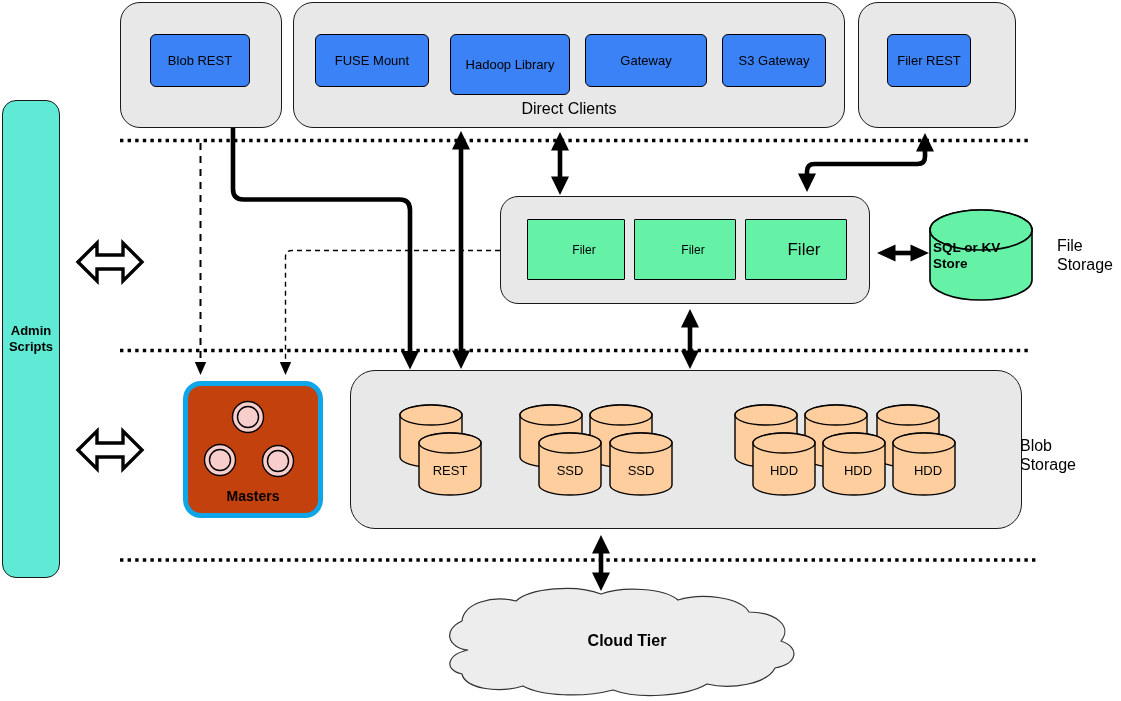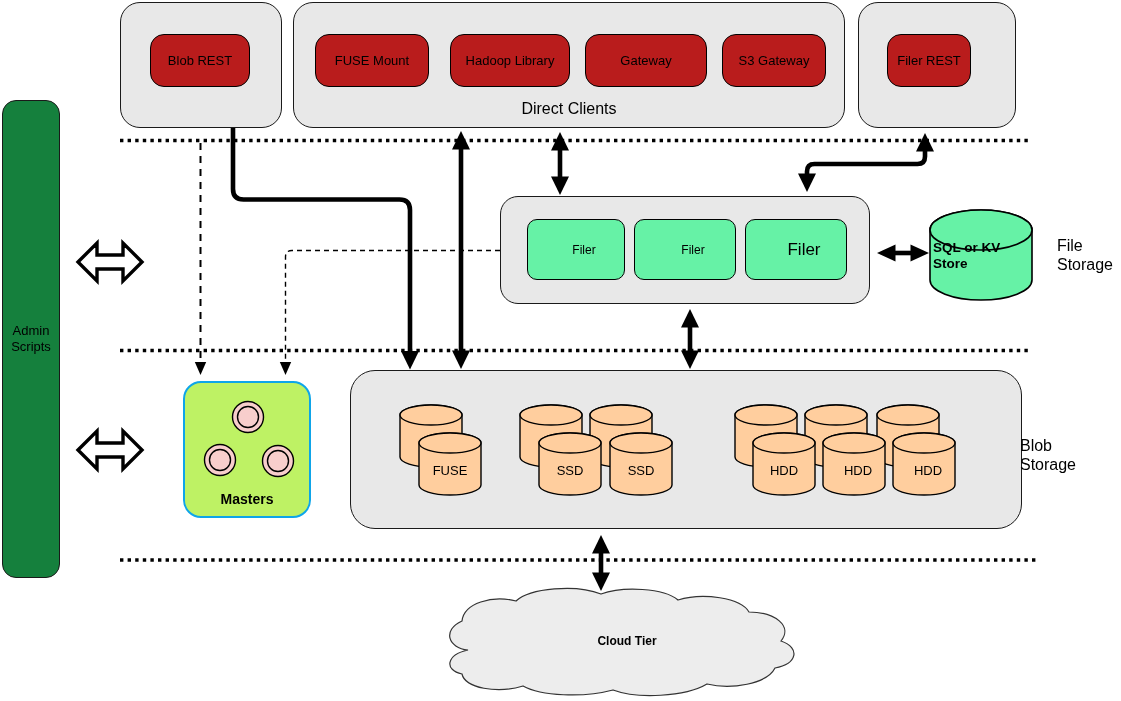--- a/index.html
+++ b/index.html
@@ -6,57 +6,57 @@
   #stage{
     position:relative;width:1121px;height:701px;overflow:hidden;
     font-family:"Liberation Sans", sans-serif;color:#000;background:#fff;
   }
   
   .container{
     position:absolute;background:#E8E8E8;border:1px solid #1a1a1a;
     border-radius:20px;box-sizing:border-box;
   }
   .obox{
-    position:absolute;background:#b91c1c;border:1.6px solid #000;border-radius:14px;
+    position:absolute;background:#3b82f6;border:1.6px solid #000;border-radius:6px;
     box-sizing:border-box;display:flex;align-items:center;justify-content:center;
     font-size:13px;text-align:center;
   }
   .gbox{
-    position:absolute;background:#66F2A6;border:1.6px solid #000;border-radius:10px;
+    position:absolute;background:#66F2A6;border:1.6px solid #000;border-radius:1px;
     box-sizing:border-box;display:flex;align-items:center;justify-content:center;
     font-size:12px;text-align:center;padding-left:16px;
   }
   .fz17{font-size:17px;}
   .grouplabel{
     position:absolute;left:0;right:0;bottom:9px;text-align:center;font-size:16px;
   }
   #admin-box{
     position:absolute;left:2px;top:100px;width:58px;height:478px;
-    background:#15803d;border:1px solid #1a1a1a;border-radius:14px;box-sizing:border-box;
+    background:#5eead4;border:1px solid #1a1a1a;border-radius:14px;box-sizing:border-box;
     display:flex;align-items:center;justify-content:center;
-    font-weight:normal;font-size:13px;text-align:center;white-space:pre-line;line-height:1.25;
+    font-weight:bold;font-size:13px;text-align:center;white-space:pre-line;line-height:1.25;
   }
   #masters-box{
-    position:absolute;left:183px;top:381px;width:128px;height:137px;
-    background:#bef264;border:2px solid #0ea5e9;border-radius:18px;box-sizing:border-box;
+    position:absolute;left:183px;top:381px;width:140px;height:137px;
+    background:#c2410c;border:5px solid #0ea5e9;border-radius:18px;box-sizing:border-box;
   }
   #masters-label{
     position:absolute;left:0;right:0;bottom:9px;text-align:center;font-weight:bold;font-size:14px;
   }
   #blob-box{border-radius:25px;}
   svg#overlay{position:absolute;left:0;top:0;z-index:2;pointer-events:none;}
   .layer-boxes{z-index:1;}
   .layer-labels{position:absolute;left:0;top:0;width:100%;height:100%;z-index:3;pointer-events:none;}
   .flabel{
     position:absolute;transform:translate(-50%,-50%);text-align:left;white-space:pre-line;
   }
   .disklabel{font-size:13px;}
   .storelabel{font-weight:bold;font-size:13.5px;line-height:1.2;}
   .tierlabel{font-size:16px;line-height:1.2;}
-  .cloudlabel{font-weight:bold;font-size:12px;}
+  .cloudlabel{font-weight:bold;font-size:16px;}
   
   .dotted{stroke:#000;stroke-width:3.4;stroke-dasharray:3.4 4.2;fill:none;}
   .thick{stroke:#000;stroke-width:4.6;fill:none;}
   .tri{fill:#000;stroke:none;}
   .dash1{stroke:#000;stroke-width:2;stroke-dasharray:7 6;fill:none;}
   .dash2{stroke:#000;stroke-width:1.4;stroke-dasharray:5 4;fill:none;}
   .hollow{fill:#fff;stroke:#000;stroke-width:3.4;stroke-linejoin:miter;}
   .cyl path,.cyl ellipse{fill:#FFCE9E;stroke:#000;stroke-width:1.4;}
   .cylg path,.cylg ellipse{fill:#66F2A6;stroke:#000;stroke-width:1.6;}
   .mcirc{fill:#F8CECC;stroke:#000;stroke-width:1.4;}
@@ -72,21 +72,21 @@
     <div id="admin-box">Admin
 Scripts</div>
 
     <div class="container" style="left:120px;top:2px;width:162px;height:126px;"></div>
     <div class="obox" style="left:150px;top:34px;width:100px;height:53px;">Blob REST</div>
 
     <div class="container" style="left:293px;top:2px;width:552px;height:126px;">
       <div class="grouplabel">Direct Clients</div>
     </div>
     <div class="obox" style="left:315px;top:34px;width:114px;height:53px;">FUSE Mount</div>
-    <div class="obox" style="left:450px;top:34px;width:120px;height:53px;">Hadoop Library</div>
+    <div class="obox" style="left:450px;top:34px;width:120px;height:61px;">Hadoop Library</div>
     <div class="obox" style="left:585px;top:34px;width:122px;height:53px;">Gateway</div>
     <div class="obox" style="left:722px;top:34px;width:104px;height:53px;">S3 Gateway</div>
 
     <div class="container" style="left:858px;top:2px;width:158px;height:126px;"></div>
     <div class="obox" style="left:887px;top:34px;width:84px;height:53px;">Filer REST</div>
 
     <div class="container" style="left:500px;top:196px;width:370px;height:108px;border-radius:18px;"></div>
     <div class="gbox" style="left:527px;top:219px;width:98px;height:61px;">Filer</div>
     <div class="gbox" style="left:634px;top:219px;width:102px;height:61px;">Filer</div>
     <div class="gbox fz17" style="left:745px;top:219px;width:102px;height:61px;">Filer</div>
@@ -215,21 +215,21 @@
       <circle class="mcirc" cx="220" cy="460" r="15.5"></circle>
         <circle class="mcirc" cx="220" cy="460" r="10.5"></circle>
       </g>
     <g>
       <circle class="mcirc" cx="278" cy="461" r="15.5"></circle>
         <circle class="mcirc" cx="278" cy="461" r="10.5"></circle>
       </g>
   </svg>
 
   <div class="layer-labels">
-    <div class="flabel disklabel" style="left:450px;top:470px;">FUSE</div>
+    <div class="flabel disklabel" style="left:450px;top:470px;">REST</div>
     <div class="flabel disklabel" style="left:570px;top:470px;">SSD</div>
     <div class="flabel disklabel" style="left:641px;top:470px;">SSD</div>
     <div class="flabel disklabel" style="left:784px;top:470px;">HDD</div>
     <div class="flabel disklabel" style="left:858px;top:470px;">HDD</div>
     <div class="flabel disklabel" style="left:928px;top:470px;">HDD</div>
 
     <div class="flabel storelabel" style="left:981px;top:256px;width:96px;">SQL or KV
 Store</div>
 
     <div class="flabel tierlabel" style="left:1085px;top:255px;">File

